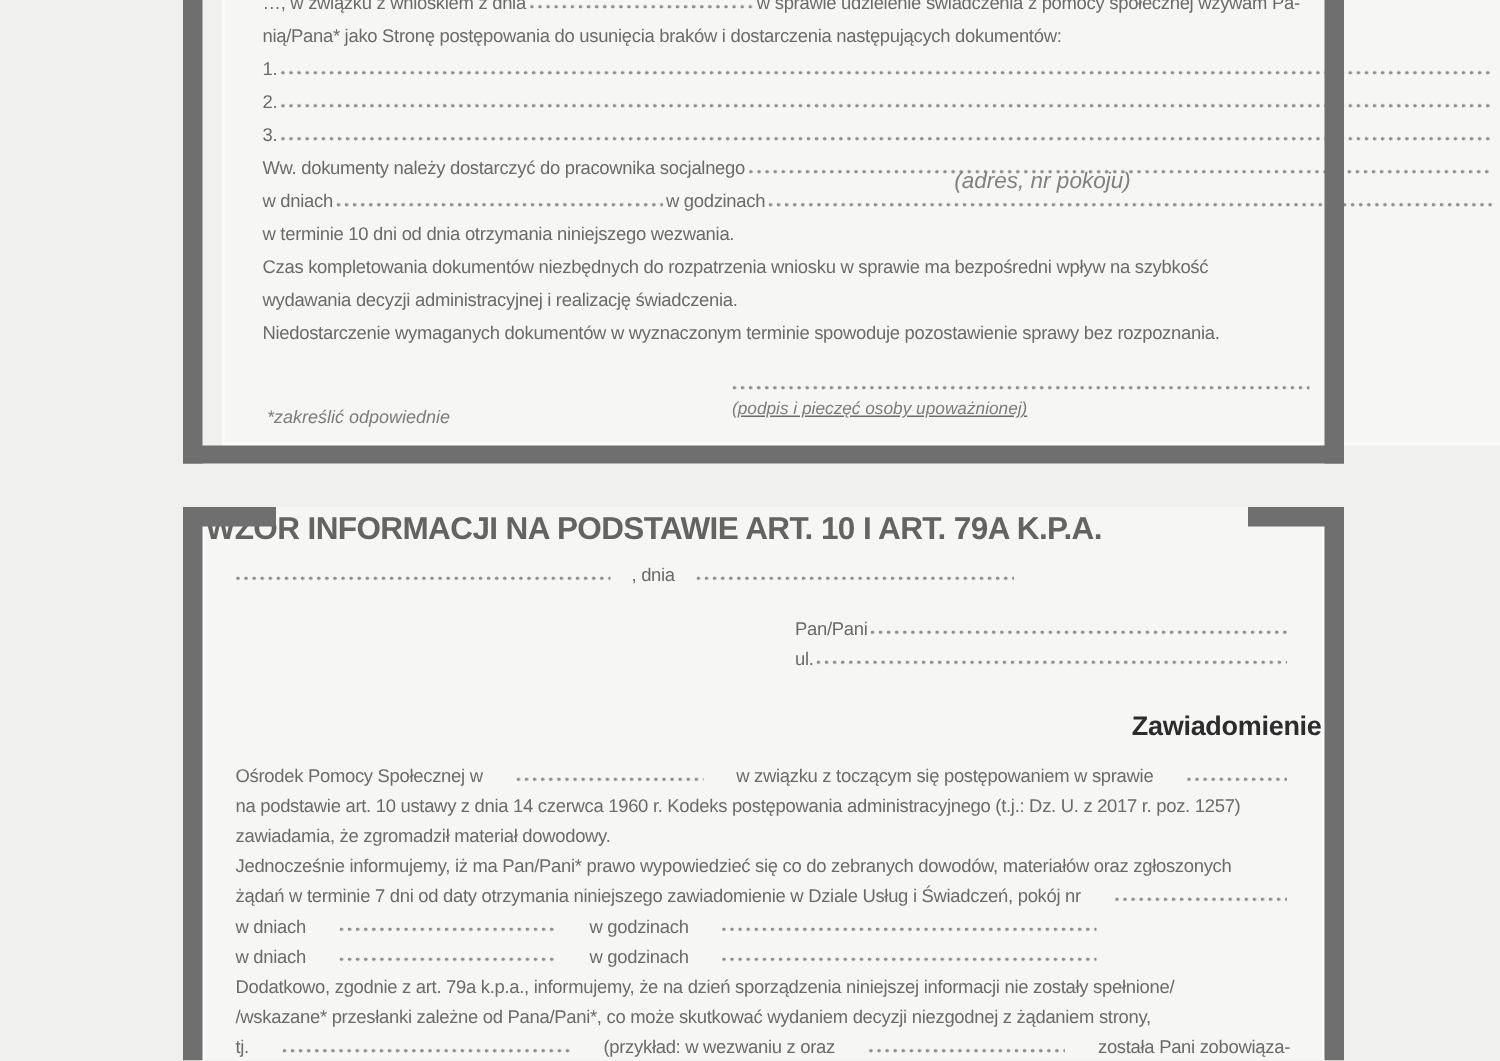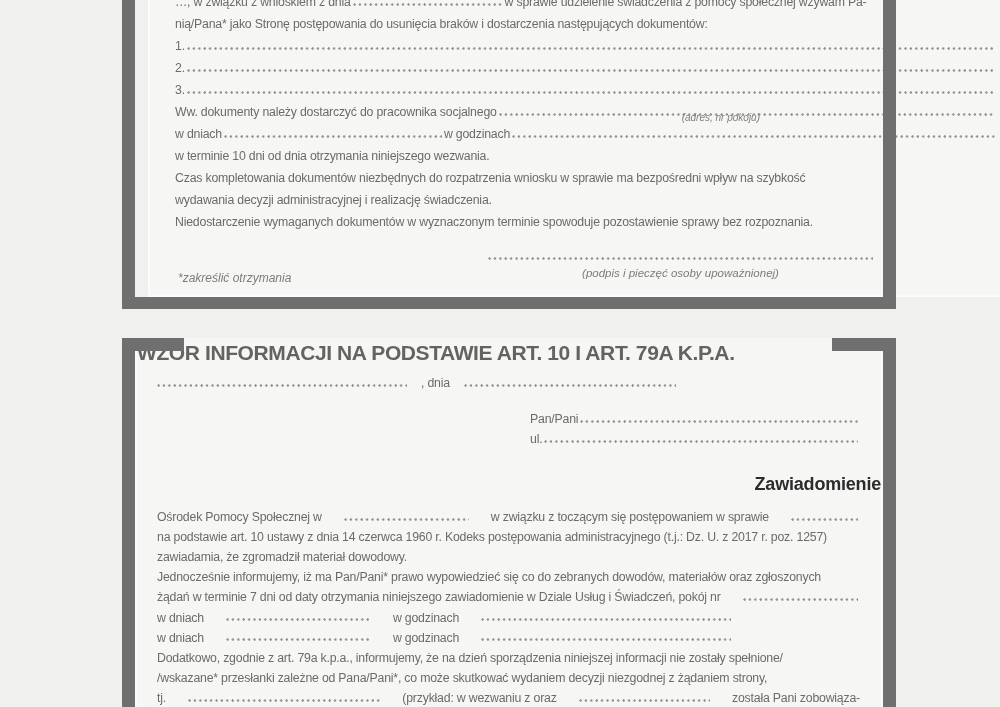--- a/index.html
+++ b/index.html
@@ -29,24 +29,24 @@
   .d1 .ln{height:22px;}
   .dots{
     height:3.2px;margin:0 2px 4px 2px;
     background-image:radial-gradient(circle at 1.6px 1.6px,#8f8f8f 1.05px,rgba(0,0,0,0) 1.4px);
     background-size:5.4px 3.2px;background-repeat:repeat-x;background-position:0 0;
   }
   .fill{flex:1 1 auto;}
 
   .d1{margin-top:-12px;}
   .hint{
-    position:absolute;left:480px;top:112px;width:130px;text-align:right;
-    font-style:italic;font-size:10px;color:#818181;letter-spacing:0;
-  }
-  .sig{position:absolute;left:338px;top:257px;width:385px;text-align:center;}
+    position:absolute;left:480px;top:112px;width:130px;text-align:center;
+    font-style:italic;font-size:15px;color:#818181;letter-spacing:0;
+  }
+  .sig{position:absolute;left:338px;top:257px;width:385px;text-align:left;text-decoration:underline;}
   .sig .dots{margin:0 0 0 0;}
   .sig-caption{font-style:italic;font-size:11.5px;color:#7c7c7c;margin-top:7px;letter-spacing:0;}
   .footnote{
     position:absolute;left:28px;top:271px;
     font-style:italic;font-size:12px;color:#7c7c7c;letter-spacing:0;
   }
 
   .d2-title{position:absolute;top:3px;left:0;right:0;text-align:left;
     font-weight:bold;font-size:21px;letter-spacing:-0.4px;color:#636363;}
   .d2-date{position:absolute;top:33px;left:20px;right:25px;}
@@ -113,21 +113,21 @@
       </div>
     </div>
 
     <div class="hint">(adres, nr pokoju)</div>
 
     <div class="sig">
       <div class="dots" style="width:385px;"></div>
       <div class="sig-caption">(podpis i pieczęć osoby upoważnionej)</div>
     </div>
 
-    <div class="footnote">*zakreślić otrzymania</div>
+    <div class="footnote">*zakreślić odpowiednie</div>
   </div>
 
   <div class="bar" style="left:122px;top:338px;width:13px;height:369px;"></div>
   <div class="bar" style="left:883px;top:338px;width:13px;height:369px;"></div>
   <div class="bar" style="left:122px;top:338px;width:62px;height:13px;"></div>
   <div class="bar" style="left:832px;top:338px;width:64px;height:13px;"></div>
 
   <div class="paper paper2">
 
     <div class="d2-title">WZÓR INFORMACJI NA PODSTAWIE ART. 10 I ART. 79A K.P.A.</div>

